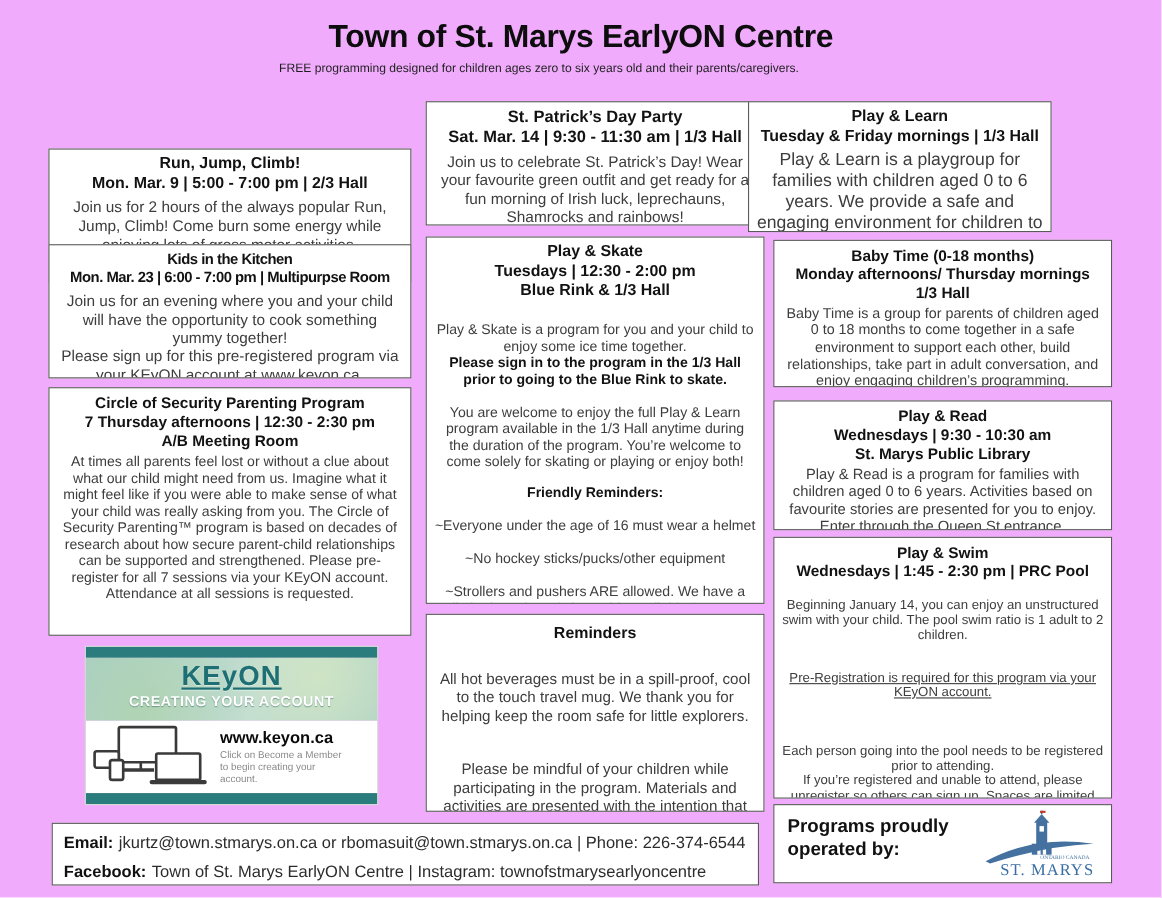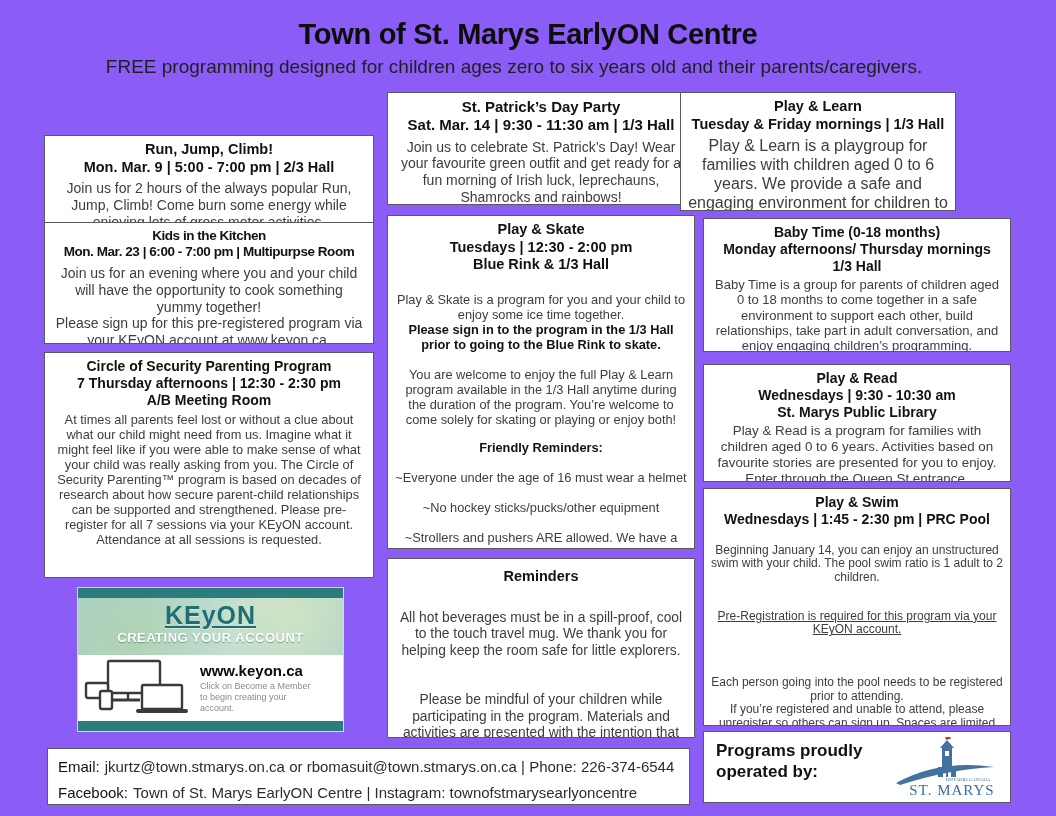--- a/index.html
+++ b/index.html
@@ -1,26 +1,26 @@
 <!DOCTYPE html>
 <html><head>
 <meta charset="utf-8">
 <style>
   html,body{margin:0;padding:0;background:#fff;}
   .page{
-    position:relative;width:1056px;height:816px;background:#8b5cf6;
+    position:relative;width:1056px;height:816px;background:#f0abfc;
     font-family:"Liberation Sans","DejaVu Sans",sans-serif;color:#222;overflow:hidden;
   }
   .page-title{
     position:absolute;left:0;top:18px;width:1056px;text-align:center;
     font-size:29px;font-weight:bold;color:#0d0d0d;letter-spacing:-0.3px;
   }
   .page-subtitle{
     position:absolute;left:0;top:56px;width:980px;text-align:center;
-    font-size:19px;color:#1f1f1f;padding-left:24px;
+    font-size:11px;color:#1f1f1f;
   }
   .box{
     position:absolute;box-sizing:border-box;border:1.5px solid #5a5a5a;background:#fff;
     text-align:center;overflow:hidden;
   }
   .box-title{
     font-weight:bold;color:#121212;white-space:pre-line;line-height:1.22;
     padding:5px 4px 2px 4px;font-size:14.5px;
   }
   .box-body{
@@ -56,21 +56,21 @@
   }
   .keyon-lower{
     height:66px;background:#fff;display:flex;align-items:center;
   }
   .keyon-devices{width:118px;flex:none;padding-left:4px;}
   .keyon-right{flex:1;text-align:left;padding-right:4px;}
   .keyon-url{font-size:15px;font-weight:bold;color:#0a0a0a;}
   .keyon-caption{font-size:9px;color:#8a8a8a;white-space:pre-line;line-height:1.25;padding-top:2px;}
   
   .contact-line{font-size:15px;color:#2c2c2c;line-height:1.75;text-align:left;}
-  .contact-label{font-weight:normal;color:#111;margin-right:5px;}
+  .contact-label{font-weight:bold;color:#111;margin-right:5px;}
   .operated-label{
     font-size:17px;font-weight:bold;color:#111;text-align:left;white-space:pre-line;
     line-height:1.25;padding:8px 0 0 12px;
   }
   .stmarys-logo{position:absolute;right:8px;top:5px;}
 </style>
 </head>
 <body>
 
 <div class="page">

